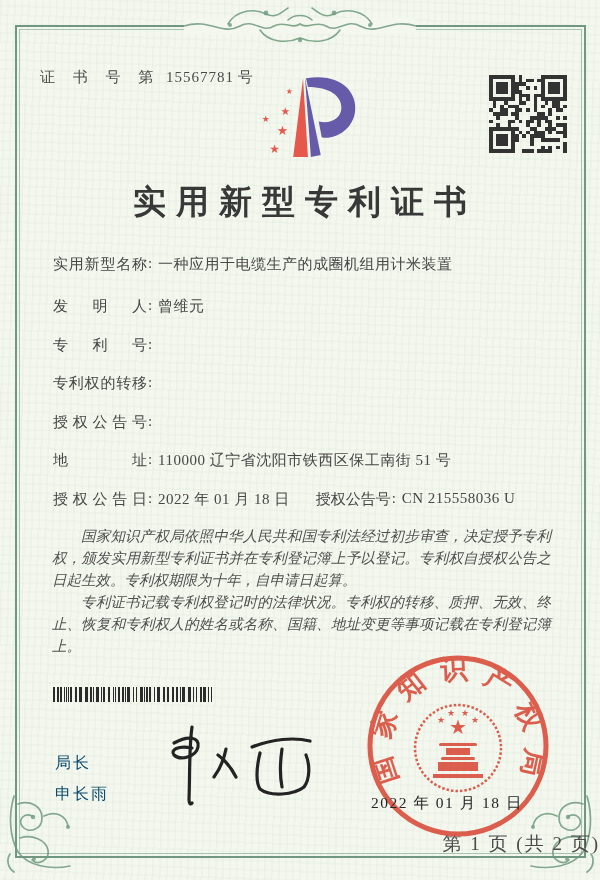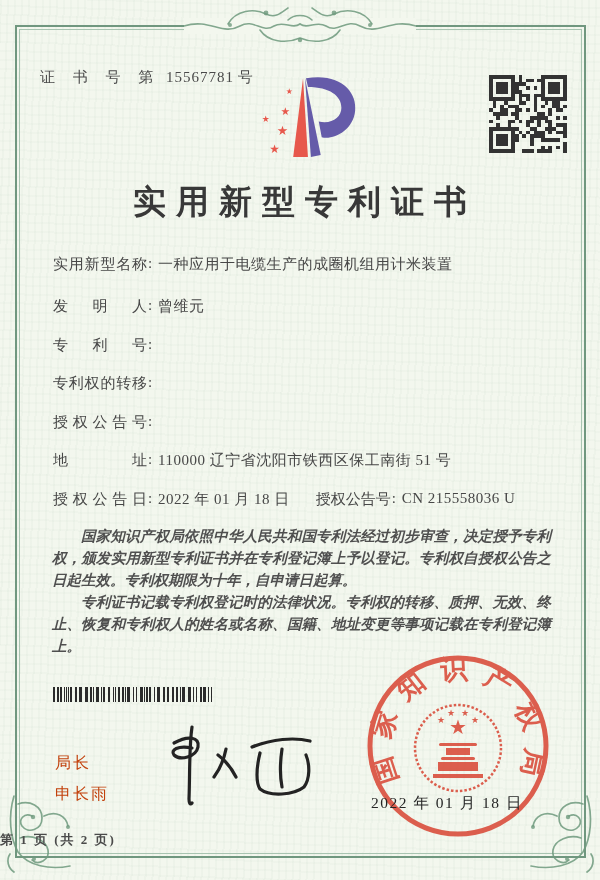--- a/index.html
+++ b/index.html
@@ -41,33 +41,33 @@
   .field-row{height:38.5px;display:flex;align-items:flex-start;white-space:nowrap;}
   .field-row:first-child{height:42px;}
   .flabel{display:inline-block;width:94px;text-align:justify;text-align-last:justify;flex:none;}
   .fcolon{flex:none;margin-left:1px;width:10px;}
   .fvalue{letter-spacing:.5px;}
   .grant-gap{width:26px;flex:none;}
   .flabel2{flex:none;font-family:Liberation Mono, monospace;}
 
   .paragraphs{
     position:absolute;left:52px;top:525px;width:499px;
-    font-size:14.5px;line-height:22px;color:#4f4f4f;font-style:italic;font-weight:bold;
+    font-size:14.5px;line-height:22px;color:#4f4f4f;font-style:italic;
   }
   .paragraphs p{margin:0;text-indent:2em;text-align:justify;}
 
   .barcode{position:absolute;left:53px;top:687px;width:163px;height:15px;}
 
-  .signer{position:absolute;left:55px;top:747px;font-size:16px;color:#c2410c;letter-spacing:2px;line-height:31px;}
+  .signer{position:absolute;left:55px;top:747px;font-size:16px;color:#0c4a6e;letter-spacing:2px;line-height:31px;}
   .signature{position:absolute;left:148px;top:715px;width:190px;height:95px;}
 
   .seal{position:absolute;left:362px;top:650px;width:192px;height:192px;z-index:1;}
   .seal-date{position:absolute;left:371px;top:793px;font-size:15.5px;color:#262626;letter-spacing:1.5px;z-index:2;}
 
-  .footer{position:absolute;left:0;top:831px;width:100%;text-align:left;font-size:13px;color:#4a4a4a;letter-spacing:2px;font-weight:bold;}
+  .footer{position:absolute;left:0;top:831px;width:100%;text-align:right;font-size:19px;color:#4a4a4a;letter-spacing:2px;}
 </style>
 </head>
 <body>
 
 <div class="page">
 
   <div class="frame"></div>
 
   <svg class="ornament orn-top" viewBox="0 0 260 54">
     <rect x="14" y="18" width="232" height="16" fill="#f3f7ee"></rect>

